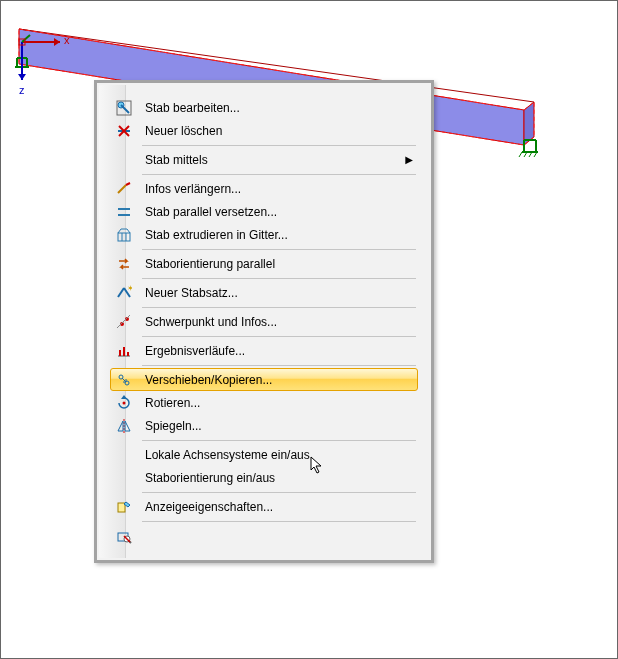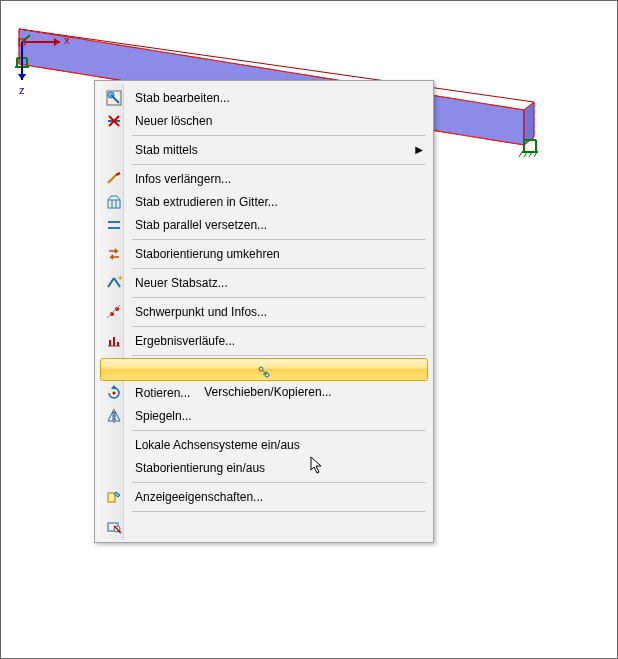--- a/index.html
+++ b/index.html
@@ -42,23 +42,23 @@
   .axis-x { color: #c00000; }
   .axis-z { color: #0000c0; }
 
   
   .context-menu {
     position: absolute;
     left: 92px;
     top: 78px;
     width: 340px;
     background: #f2f2f2;
-    border: 1px solid #a3a3a3;
+    border: 3px solid #a3a3a3;
     box-shadow: 2px 2px 4px rgba(0,0,0,0.25);
-    padding: 5px;
+    padding: 13px;
     box-sizing: border-box;
   }
   .menu-inner {
     display: flex;
     flex-direction: column;
   }
   .menu-item, .menu-sep {
     position: relative;
   }
   .menu-item {
@@ -87,21 +87,20 @@
   }
   .menu-item .arrow {
     width: 16px;
     text-align: center;
     font-size: 10px;
     color: #000;
   }
   .menu-item.hover {
     background: linear-gradient(to bottom, #fff7d6 0%, #ffe48a 45%, #ffd24d 46%, #ffe27a 100%);
     border-color: #e5a200;
-    flex-direction: column;
   }
   .menu-sep {
     height: 6px;
     display: flex;
     align-items: center;
   }
   .menu-sep::before {
     content: "";
     display: block;
     width: 26px;
@@ -217,48 +216,48 @@
               <svg width="16" height="16" viewBox="0 0 16 16">
                 <line x1="2" y1="12" x2="10" y2="4" stroke="#c08000" stroke-width="2"></line>
                 <line x1="10" y1="4" x2="14" y2="2" stroke="#d00000" stroke-width="2"></line>
               </svg>
             </span>
             <span class="lbl">Infos verlängern...</span>
           </div>
           <div class="menu-item">
             <span class="icon">
               <svg width="16" height="16" viewBox="0 0 16 16">
+                <line x1="2" y1="5" x2="14" y2="5" stroke="#2a7aaf" stroke-width="2"></line>
+                <line x1="2" y1="11" x2="14" y2="11" stroke="#2a7aaf" stroke-width="2"></line>
+              </svg>
+            </span>
+            <span class="lbl">Stab parallel versetzen...</span>
+          </div>
+          <div class="menu-item">
+            <span class="icon">
+              <svg width="16" height="16" viewBox="0 0 16 16">
                 <rect x="2" y="6" width="12" height="8" fill="none" stroke="#2a7aaf"></rect>
                 <line x1="6" y1="6" x2="6" y2="14" stroke="#2a7aaf"></line>
                 <line x1="10" y1="6" x2="10" y2="14" stroke="#2a7aaf"></line>
                 <line x1="2" y1="6" x2="5" y2="2" stroke="#2a7aaf"></line>
                 <line x1="14" y1="6" x2="11" y2="2" stroke="#2a7aaf"></line>
                 <line x1="5" y1="2" x2="11" y2="2" stroke="#2a7aaf"></line>
               </svg>
             </span>
             <span class="lbl">Stab extrudieren in Gitter...</span>
           </div>
-          <div class="menu-item">
-            <span class="icon">
-              <svg width="16" height="16" viewBox="0 0 16 16">
-                <line x1="2" y1="5" x2="14" y2="5" stroke="#2a7aaf" stroke-width="2"></line>
-                <line x1="2" y1="11" x2="14" y2="11" stroke="#2a7aaf" stroke-width="2"></line>
-              </svg>
-            </span>
-            <span class="lbl">Stab parallel versetzen...</span>
-          </div>
           <div class="menu-sep"></div>
           <div class="menu-item">
             <span class="icon">
               <svg width="16" height="16" viewBox="0 0 16 16">
                 <path d="M3 5 h8 l-2 -2 m2 2 l-2 2" fill="none" stroke="#c05000" stroke-width="1.5"></path>
                 <path d="M13 11 h-8 l2 -2 m-2 2 l2 2" fill="none" stroke="#c05000" stroke-width="1.5"></path>
               </svg>
             </span>
-            <span class="lbl">Staborientierung umkehren</span>
+            <span class="lbl">Staborientierung parallel</span>
           </div>
           <div class="menu-sep"></div>
           <div class="menu-item">
             <span class="icon">
               <svg width="16" height="16" viewBox="0 0 16 16">
                 <line x1="2" y1="12" x2="8" y2="3" stroke="#1a6aa8" stroke-width="2"></line>
                 <line x1="8" y1="3" x2="14" y2="12" stroke="#1a6aa8" stroke-width="2"></line>
                 <text x="11" y="6" font-size="8" fill="#d0a000">✶</text>
               </svg>
             </span>

